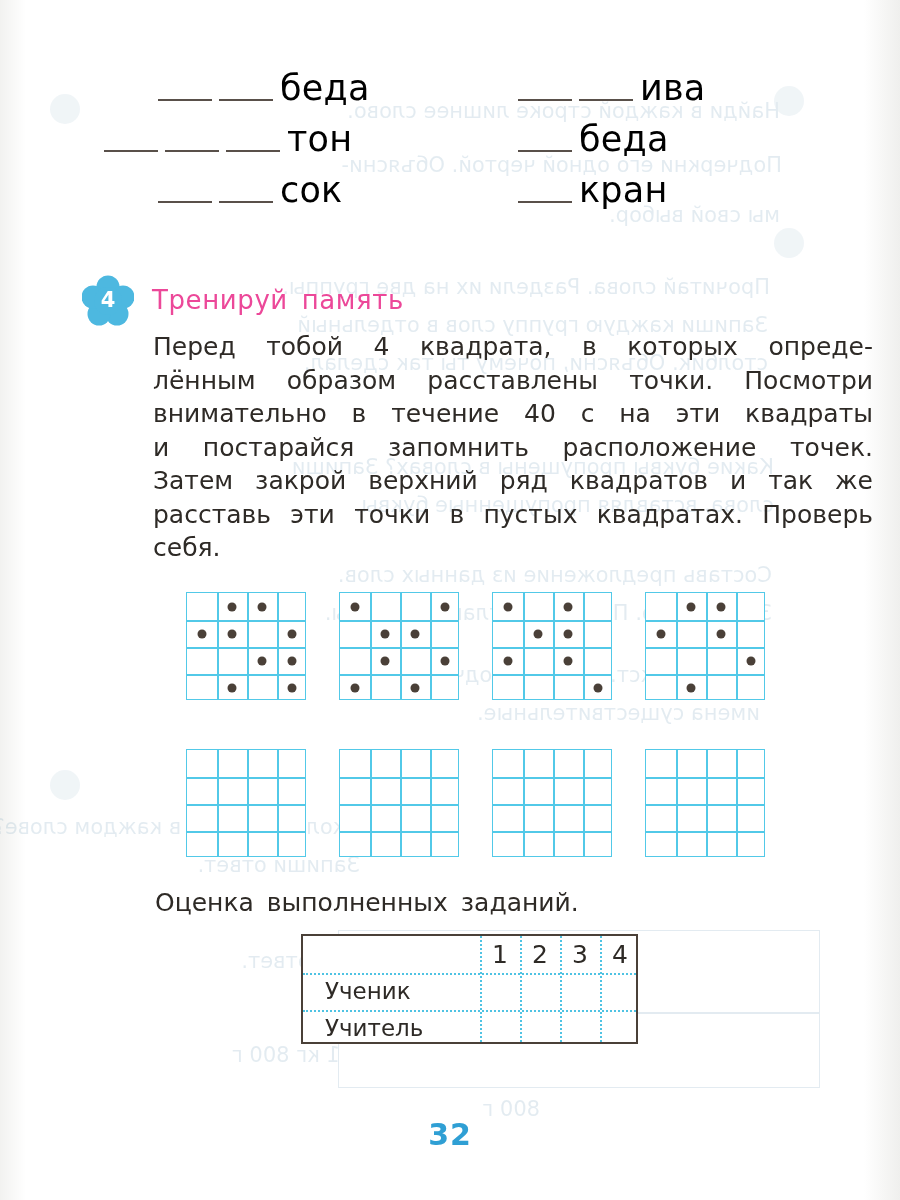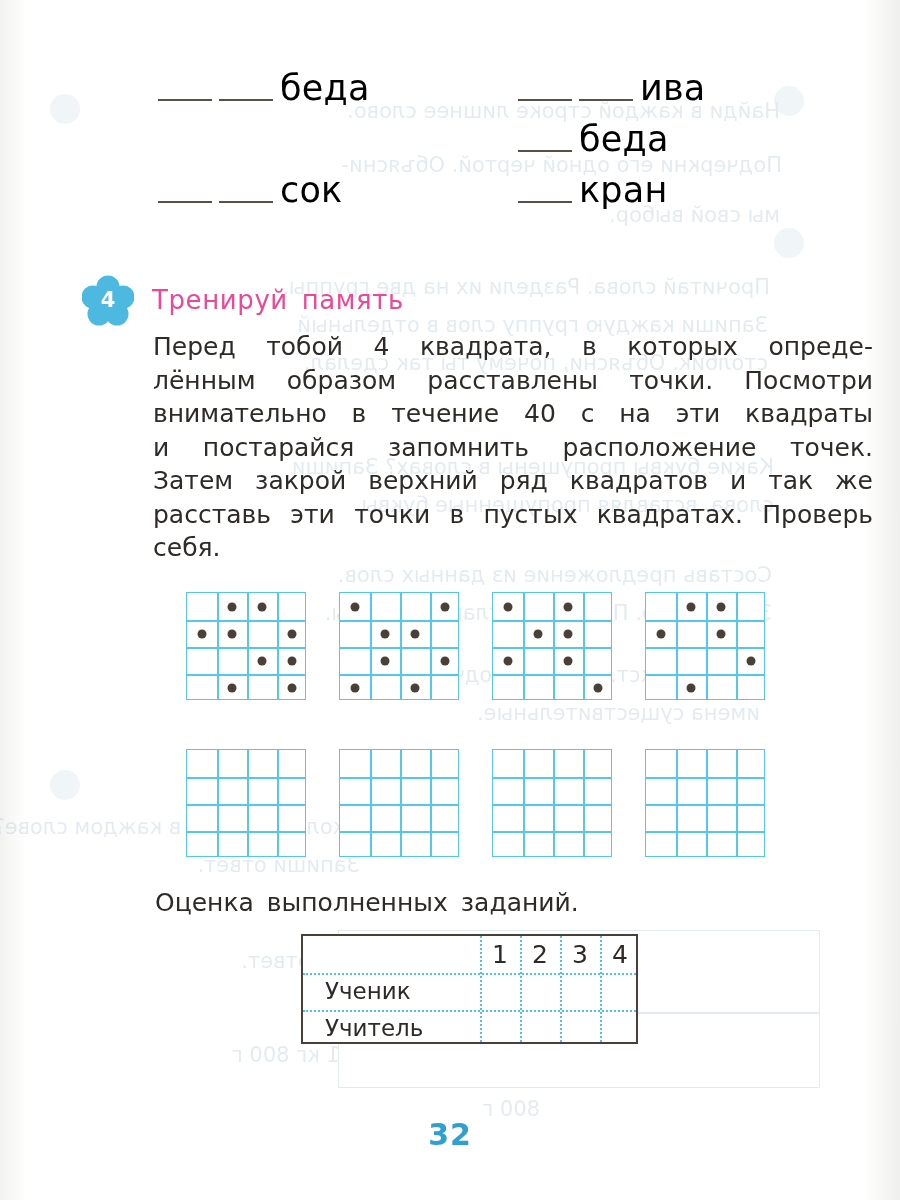--- a/index.html
+++ b/index.html
@@ -277,20 +277,26 @@
         <span class="we-word">беда</span>
       </div>
       <div class="we-cell right" style="top:0;">
         <span class="we-blank"></span>
         <span class="we-blank"></span>
         <span class="we-word">ива</span>
       </div>
     </div>
 
     <div class="we-row">
+      <div class="we-cell left" style="left:-46px; top:0;">
+        <span class="we-blank"></span>
+        <span class="we-blank"></span>
+        <span class="we-blank"></span>
+        <span class="we-word">тон</span>
+      </div>
       <div class="we-cell right" style="top:0;">
         <span class="we-blank"></span>
         <span class="we-word">беда</span>
       </div>
     </div>
 
     <div class="we-row">
       <div class="we-cell left" style="left:8px; top:0;">
         <span class="we-blank"></span>
         <span class="we-blank"></span>

